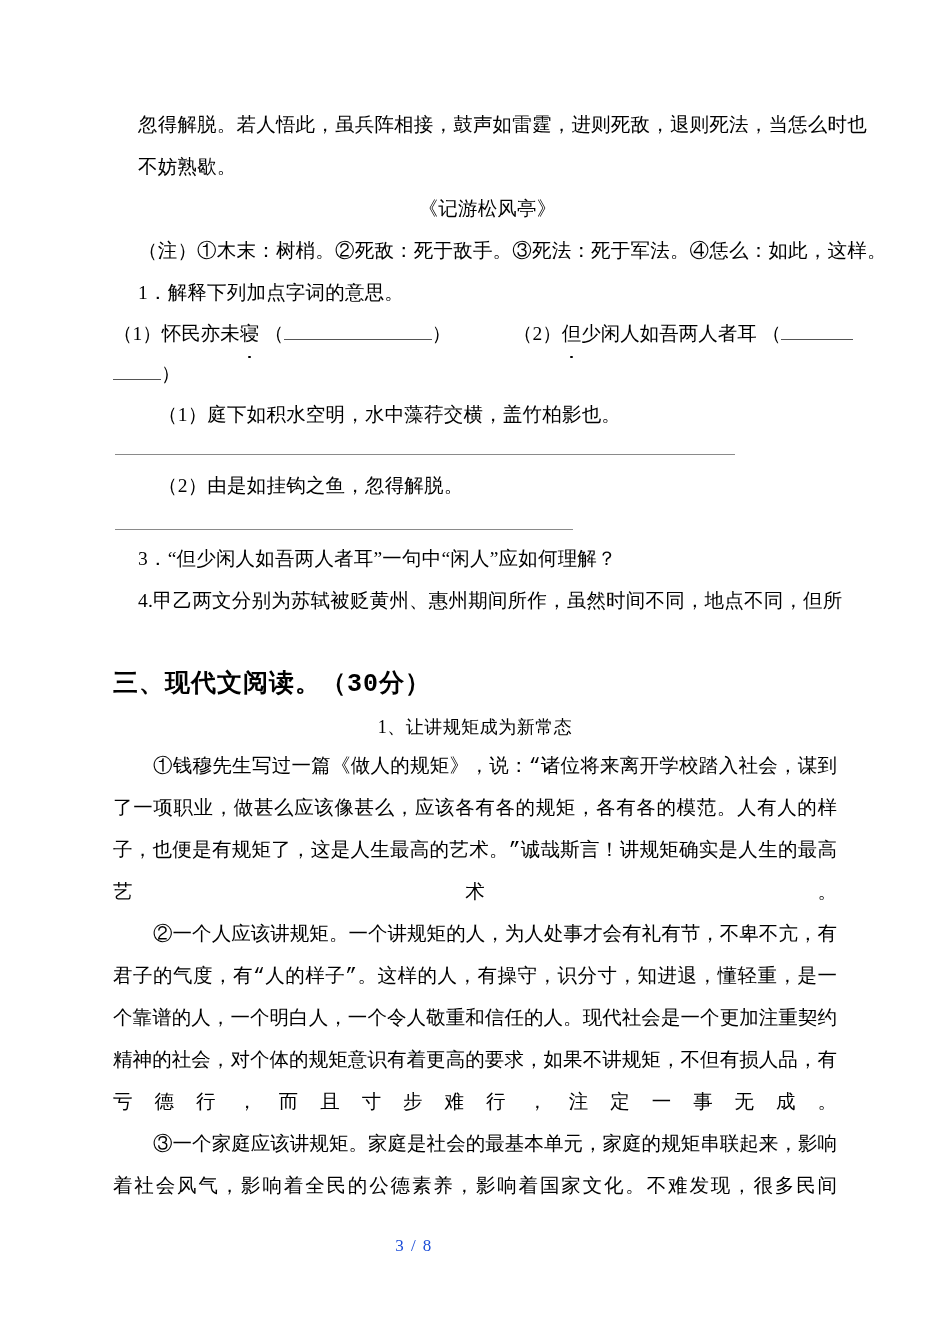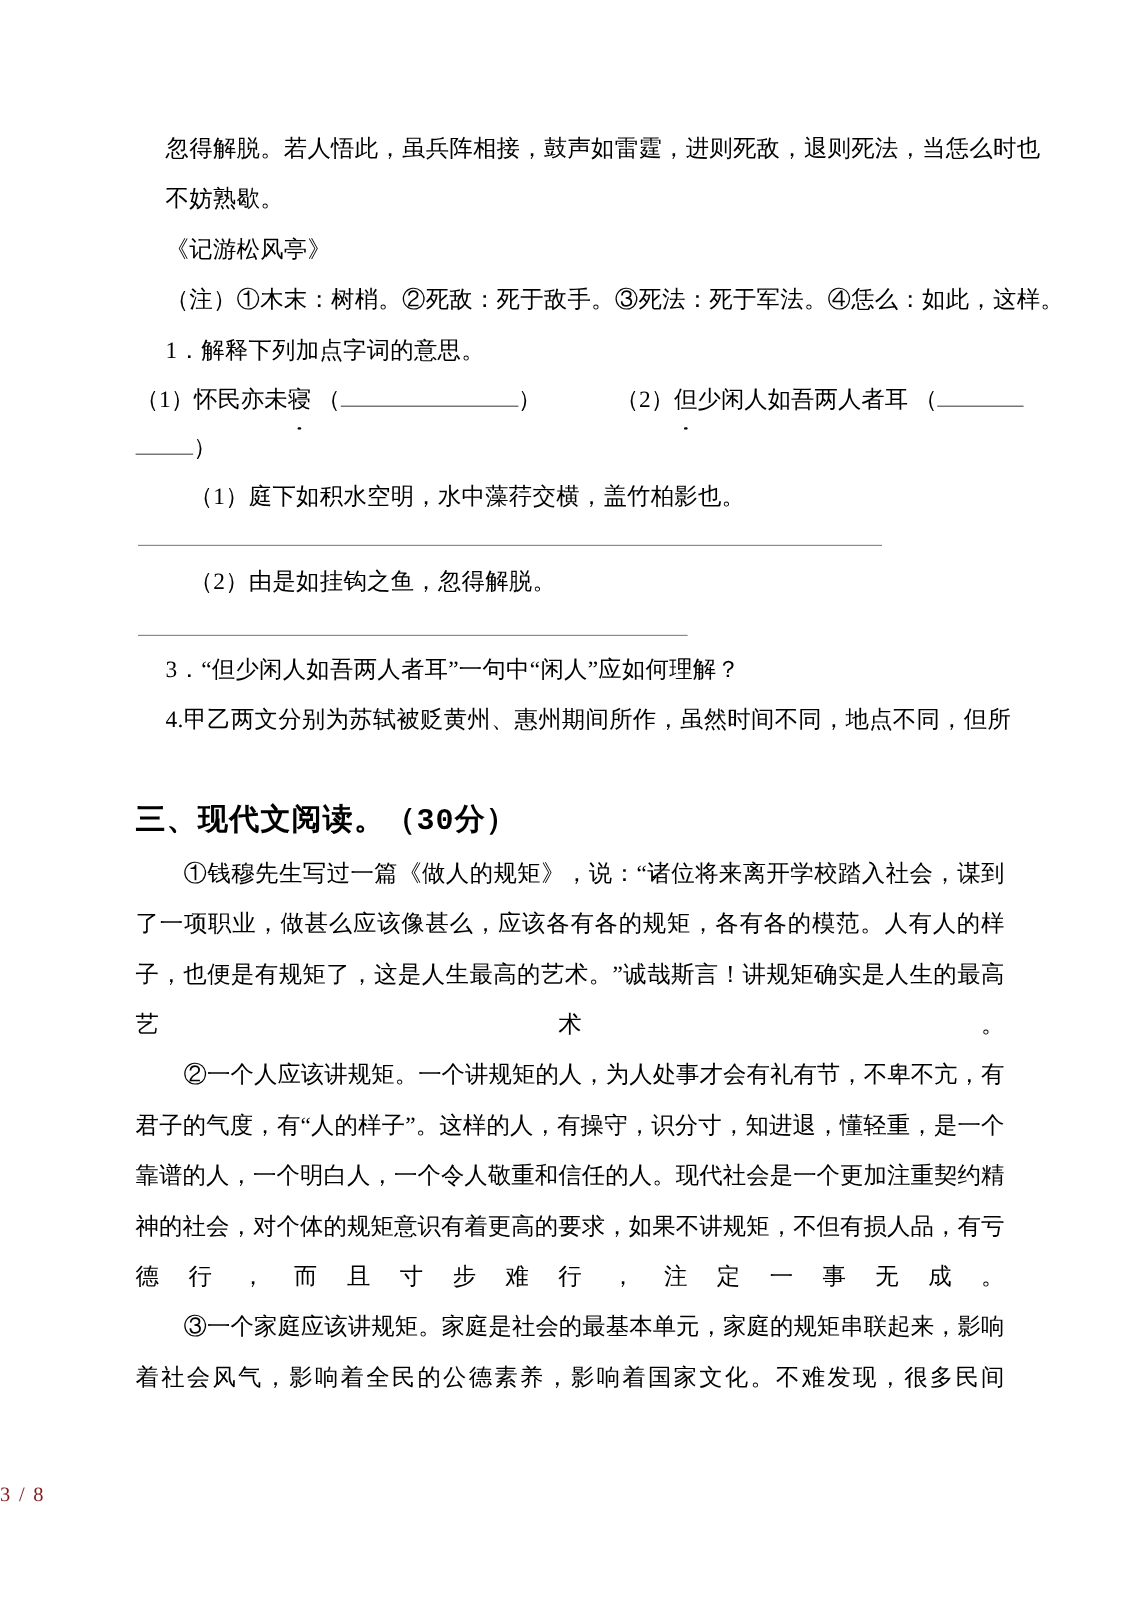--- a/index.html
+++ b/index.html
@@ -34,23 +34,24 @@
     margin-left: 25px;
   }
   .para {
     font-size: 19.5px;
     line-height: 42px;
     text-align: justify;
     text-justify: inter-ideograph;
   }
   .para-just {
     text-align-last: justify;
+    font-family: Liberation Mono, monospace;
   }
   .right {
-    text-align: left;
+    text-align: center;
   }
   .indent2 {
     text-indent: 40px;
   }
   .indent1 {
     padding-left: 20px;
   }
   
   .section-heading {
     font-family: Liberation Mono, monospace;
@@ -105,24 +106,24 @@
   .q-col-left {
     display: inline-block;
     width: 400px;
   }
   
   .footer {
     position: absolute;
     left: 0;
     top: 1236px;
     width: 828px;
-    text-align: left;
+    text-align: center;
     font-size: 17px;
     letter-spacing: 1.5px;
-    color: #7f1d1d;
+    color: #1d4ed8;
   }
 </style>
 </head>
 <body>
 
 <div class="page">
   <div class="content">
 
     <div class="line">忽得解脱。若人悟此，虽兵阵相接，鼓声如雷霆，进则死敌，退则死法，当恁么时也</div>
     <div class="line">不妨熟歇。</div>
@@ -140,20 +141,21 @@
     <div class="line indent1">（1）庭下如积水空明，水中藻荇交横，盖竹柏影也。</div>
     <div class="answer-rule rule-long"></div>
     <div class="line indent1">（2）由是如挂钩之鱼，忽得解脱。</div>
     <div class="answer-rule rule-short"></div>
 
     <div class="line">3．“但少闲人如吾两人者耳”一句中“闲人”应如何理解？</div>
 
     <div class="line">4.甲乙两文分别为苏轼被贬黄州、惠州期间所作，虽然时间不同，地点不同，但所</div>
 
     <div class="section-heading">三、现代文阅读。（30分）</div>
+    <div class="article-title">1、让讲规矩成为新常态</div>
 
     <div class="para para-just indent2"><span>①</span><span>钱穆先生写过一篇《做人的规矩》，说：“诸位将来离开学校踏入社会，谋到了一项职业，做甚么应该像甚么，应该各有各的规矩，各有各的模范。人有人的样子，也便是有规矩了，这是人生最高的艺术。”诚哉斯言！讲规矩确实是人生的最高艺术。</span></div>
 
     <div class="para para-just indent2"><span>②</span><span>一个人应该讲规矩。一个讲规矩的人，为人处事才会有礼有节，不卑不亢，有君子的气度，有“人的样子”。这样的人，有操守，识分寸，知进退，懂轻重，是一个靠谱的人，一个明白人，一个令人敬重和信任的人。现代社会是一个更加注重契约精神的社会，对个体的规矩意识有着更高的要求，如果不讲规矩，不但有损人品，有亏德行，而且寸步难行，注定一事无成。</span></div>
 
     <div class="para para-just indent2"><span>③</span><span>一个家庭应该讲规矩。家庭是社会的最基本单元，家庭的规矩串联起来，影响着社会风气，影响着全民的公德素养，影响着国家文化。不难发现，很多民间</span></div>
 
   </div>
 
   <div class="footer">3 / 8</div>

